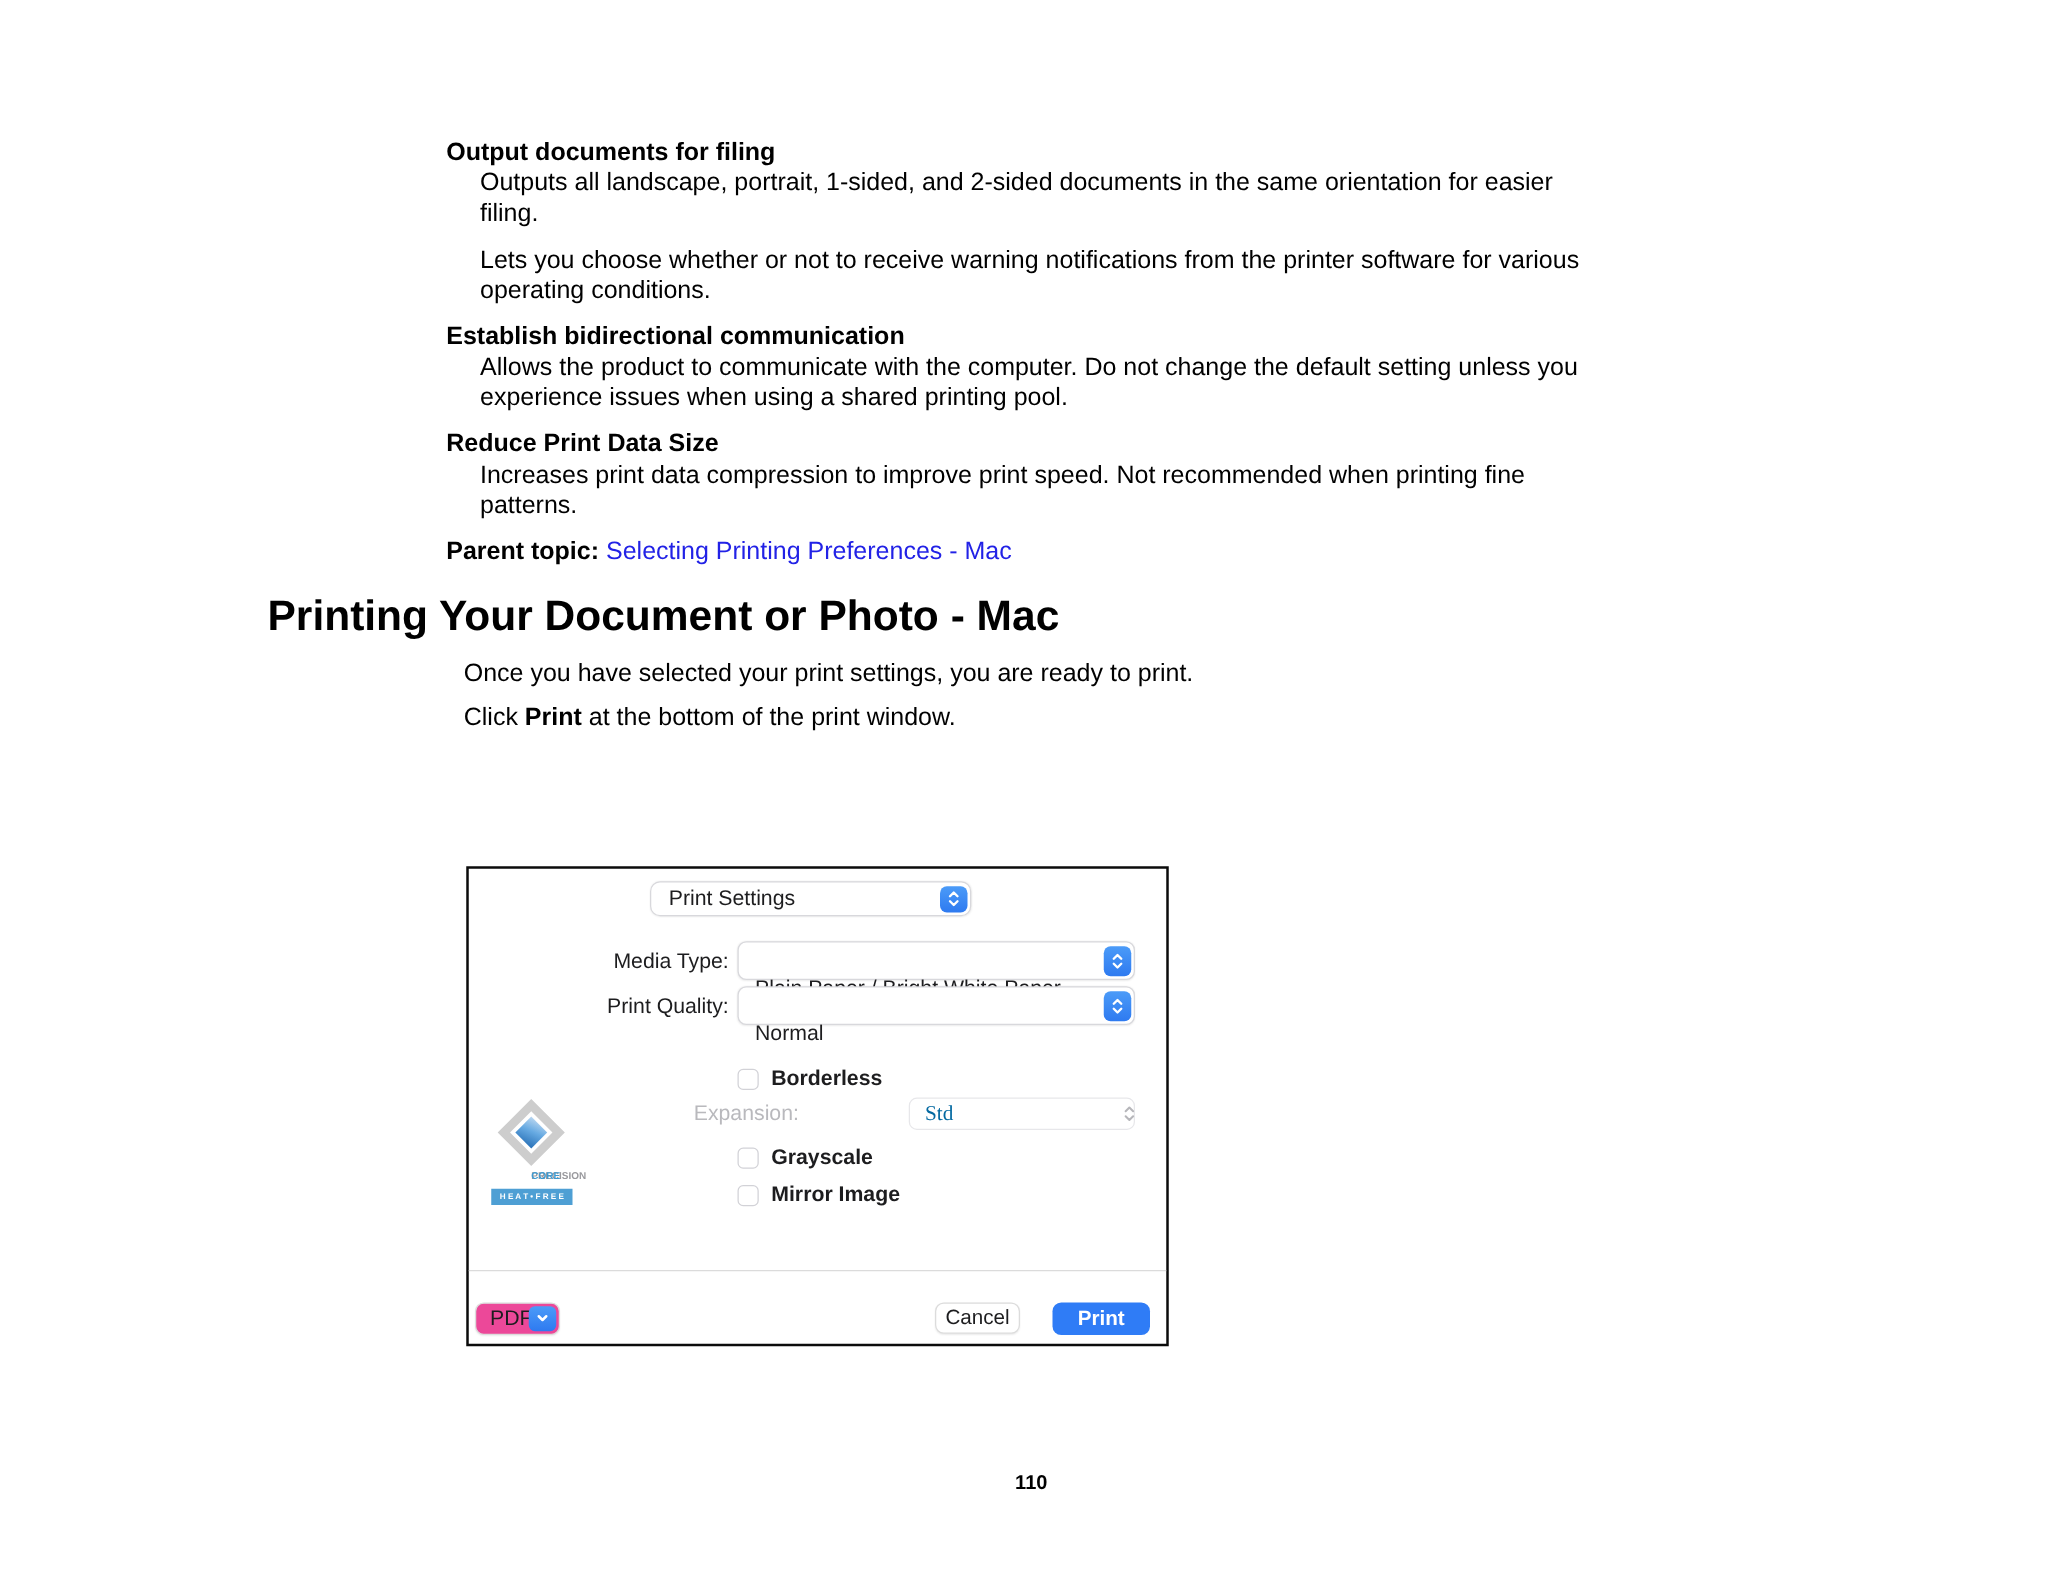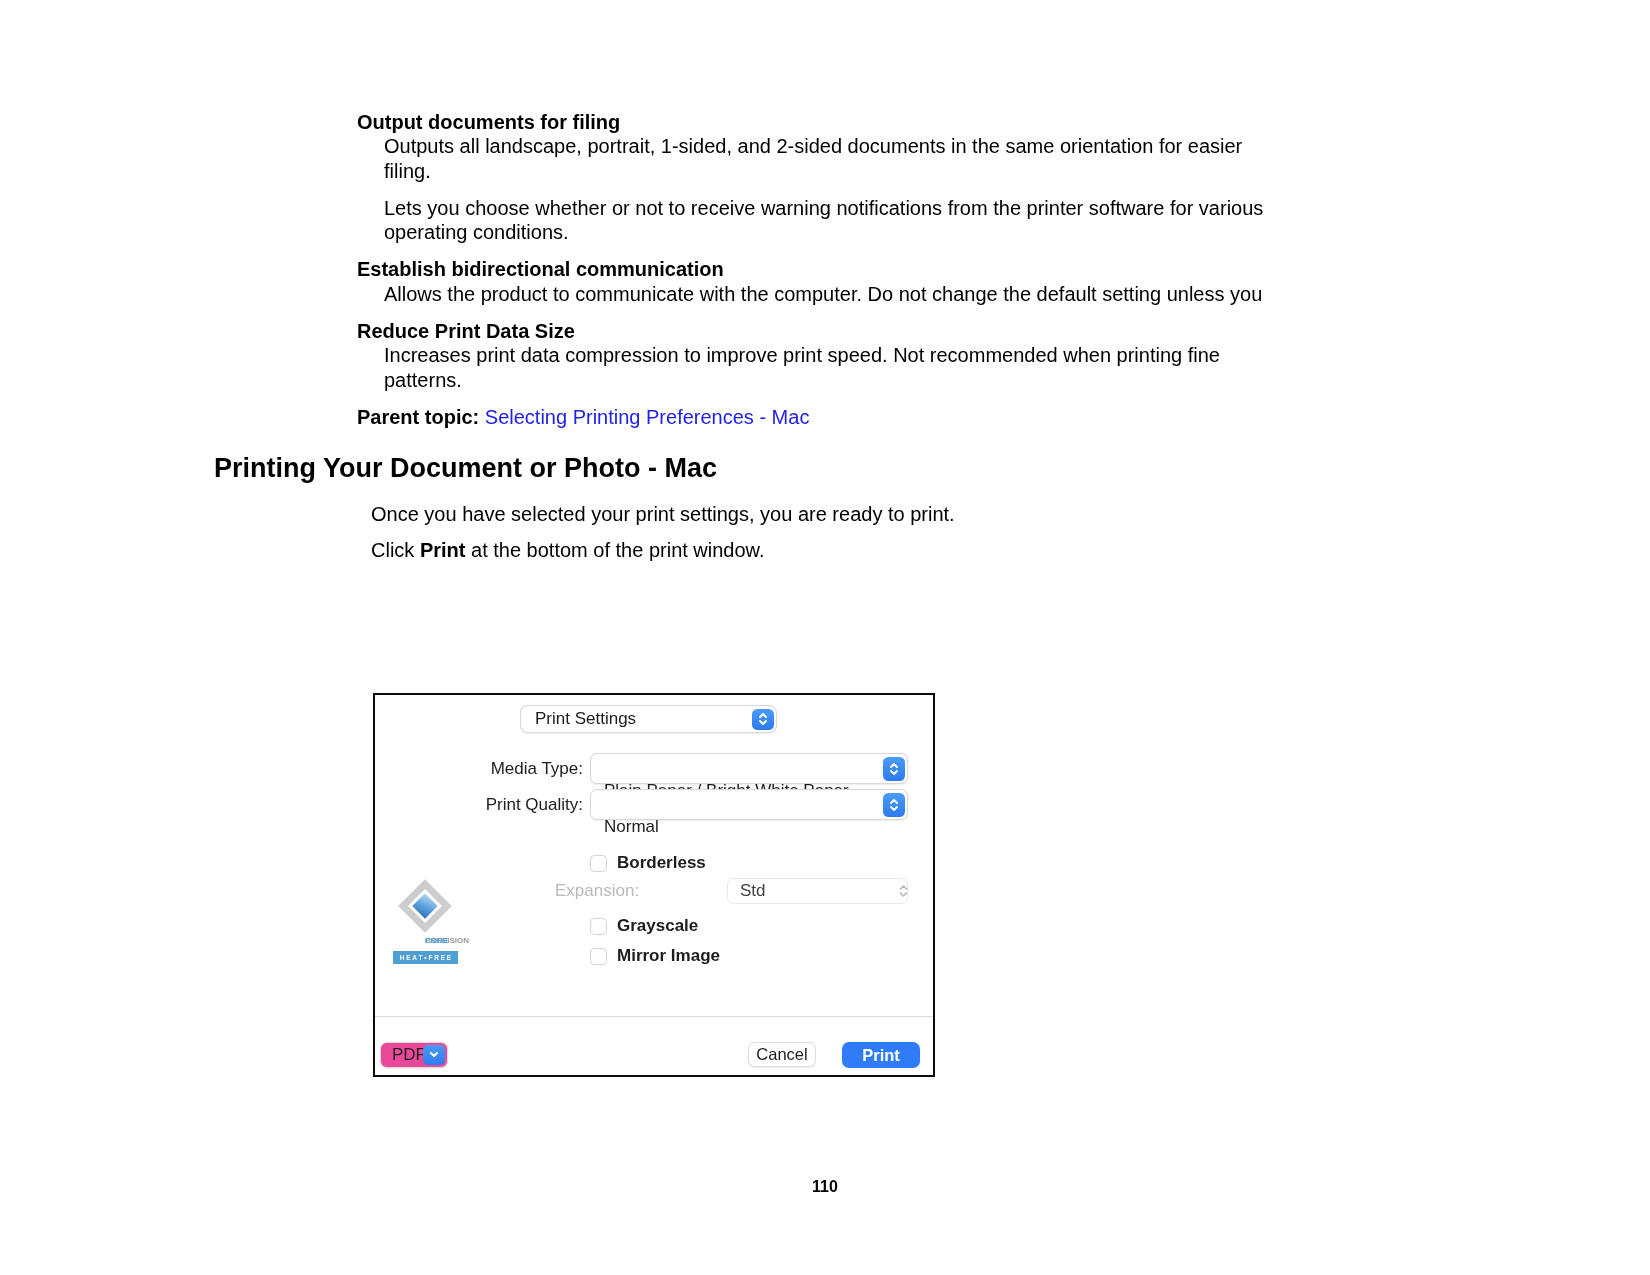--- a/index.html
+++ b/index.html
@@ -8,21 +8,21 @@
 
   
   .doc { position:absolute; left:357px; top:110px; width:1160px; font-size:20px; line-height:24.3px; }
   .line { white-space:nowrap; }
   .term { font-weight:bold; white-space:nowrap; }
   .term-lines { padding-left:27px; }
   .term-block { margin-bottom:13px; }
   .parent-topic { margin-top:2px; white-space:nowrap; }
   .pt-label { font-weight:bold; }
   .pt-link { color:#2222e6; text-decoration:none; cursor:pointer; }
-  .doc h2 { margin:22px 0 17px -143px; font-size:27px; line-height:34px; font-weight:bold; white-space:nowrap; }
+  .doc h2 { margin:22px 0 17px -143px; font-size:34px; line-height:34px; font-weight:bold; white-space:nowrap; }
   .body-line { margin-left:14px; white-space:nowrap; }
   .once { margin-top:10px; }
   .click { margin-top:11px; }
   .b { font-weight:bold; }
   .page-num { position:absolute; top:1178px; left:0; width:1650px; text-align:center; font-weight:bold; font-size:16px; }
 
   
   .dialog { position:absolute; left:373px; top:693px; width:562px; height:384px; border:2px solid #0b0b0b; background:#fff;
             font-size:17px; color:#1d1d1f; }
   .dialog * { position:absolute; }
@@ -46,21 +46,21 @@
   .cb.borderless { top:160px; }
   .cb.grayscale { top:223px; }
   .cb.mirror { top:253px; }
   .cb-label { left:242px; font-weight:600; line-height:20px; white-space:nowrap; }
   .cb-label.borderless { top:158px; }
   .cb-label.grayscale { top:221px; }
   .cb-label.mirror { top:251px; }
 
   .exp-label { left:180px; width:162px; top:184px; text-align:left; color:#b9b9bd; line-height:24px; white-space:nowrap; }
   .exp-dd { left:352px; top:183px; width:181px; height:26px; background:#fff; border:1.5px solid #e7e7ea; border-radius:6.5px; }
-  .exp-dd .val { position:static; display:block; padding-left:12px; line-height:23px; color:#404040; white-space:nowrap; }
+  .exp-dd .val { position:static; display:block; padding-left:12px; line-height:23px; color:#0369a1; white-space:nowrap;font-family:Liberation Serif, serif; }
   .exp-dd .gray-stepper { right:9px; top:4px; }
 
   
   .diamond-outer { left:31px; top:192px; width:38px; height:38px; background:#fff; border:7px solid #cdcdcd; transform:rotate(45deg); }
   .diamond-inner { left:41px; top:202px; width:18px; height:18px; transform:rotate(45deg);
                    background:linear-gradient(160deg,#b9d6f0 0%,#67aae2 45%,#2a72b8 100%); }
   .brand { left:8px; top:241px; width:84px; text-align:center; font-size:8px; font-weight:bold; letter-spacing:0; white-space:nowrap; }
   .brand .gray { color:#9a9a9e; } .brand .blue { color:#3d9ad1; }
   .badge { left:18px; top:256px; width:65px; height:13px; background:#4e9fd4; color:#fff; font-size:6.5px; line-height:13px;
            text-align:center; font-weight:bold; white-space:nowrap; }
@@ -97,20 +97,21 @@
     <div class="term-lines">
       <div class="line">Lets you choose whether or not to receive warning notifications from the printer software for various</div>
       <div class="line">operating conditions.</div>
     </div>
   </div>
 
   <div class="term-block">
     <div class="term">Establish bidirectional communication</div>
     <div class="term-lines">
       <div class="line">Allows the product to communicate with the computer. Do not change the default setting unless you</div>
+      <div class="line">experience issues when using a shared printing pool.</div>
     </div>
   </div>
 
   <div class="term-block">
     <div class="term">Reduce Print Data Size</div>
     <div class="term-lines">
       <div class="line">Increases print data compression to improve print speed. Not recommended when printing fine</div>
       <div class="line">patterns.</div>
     </div>
   </div>

